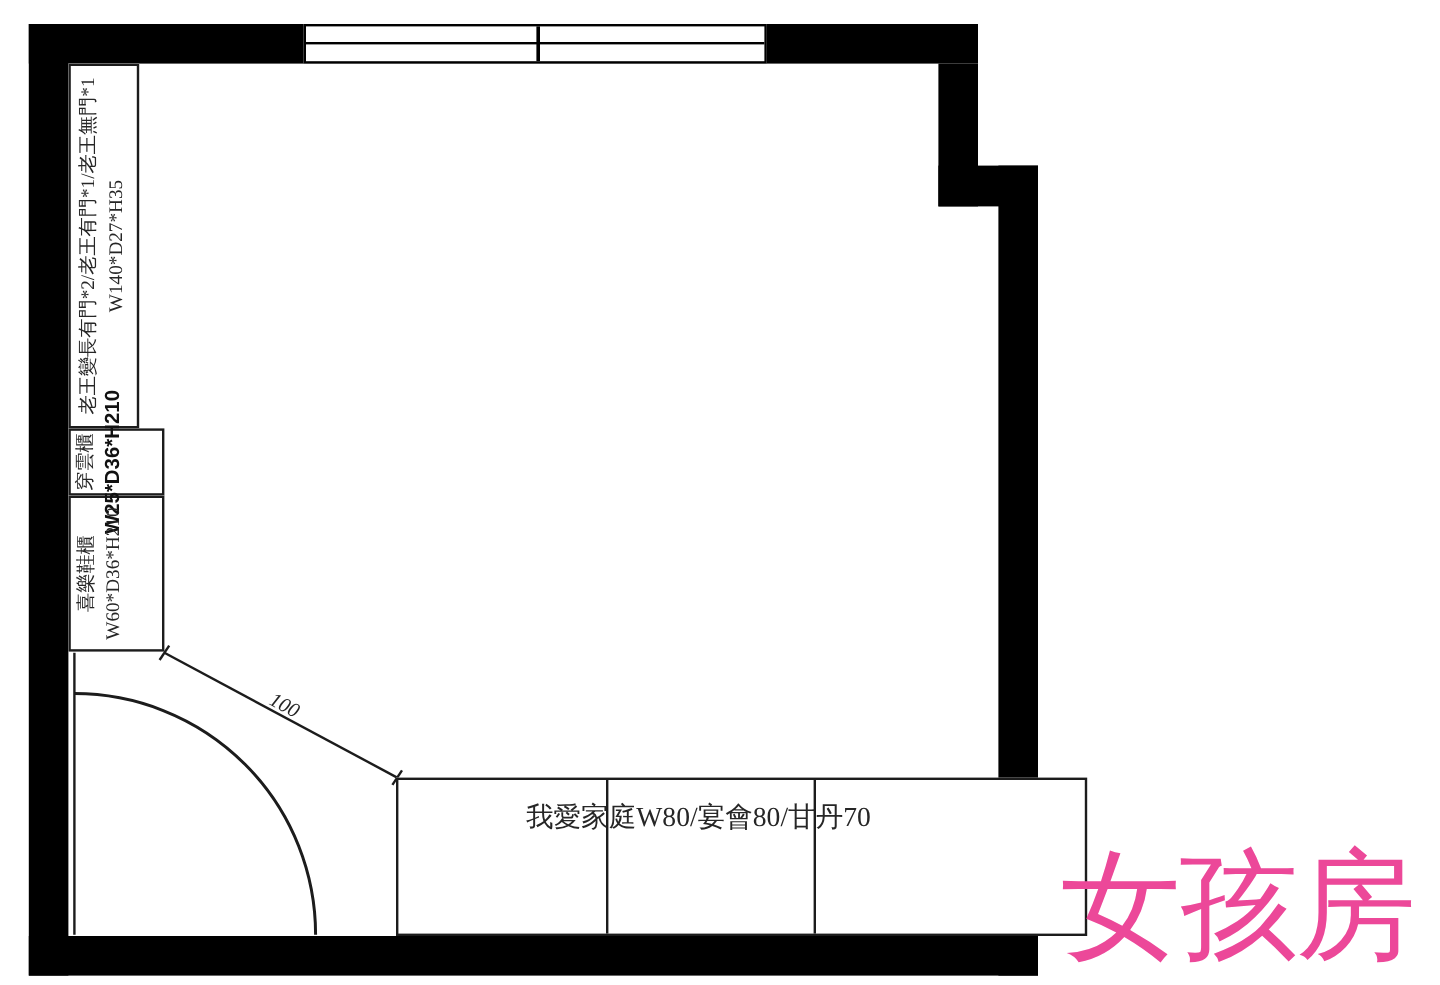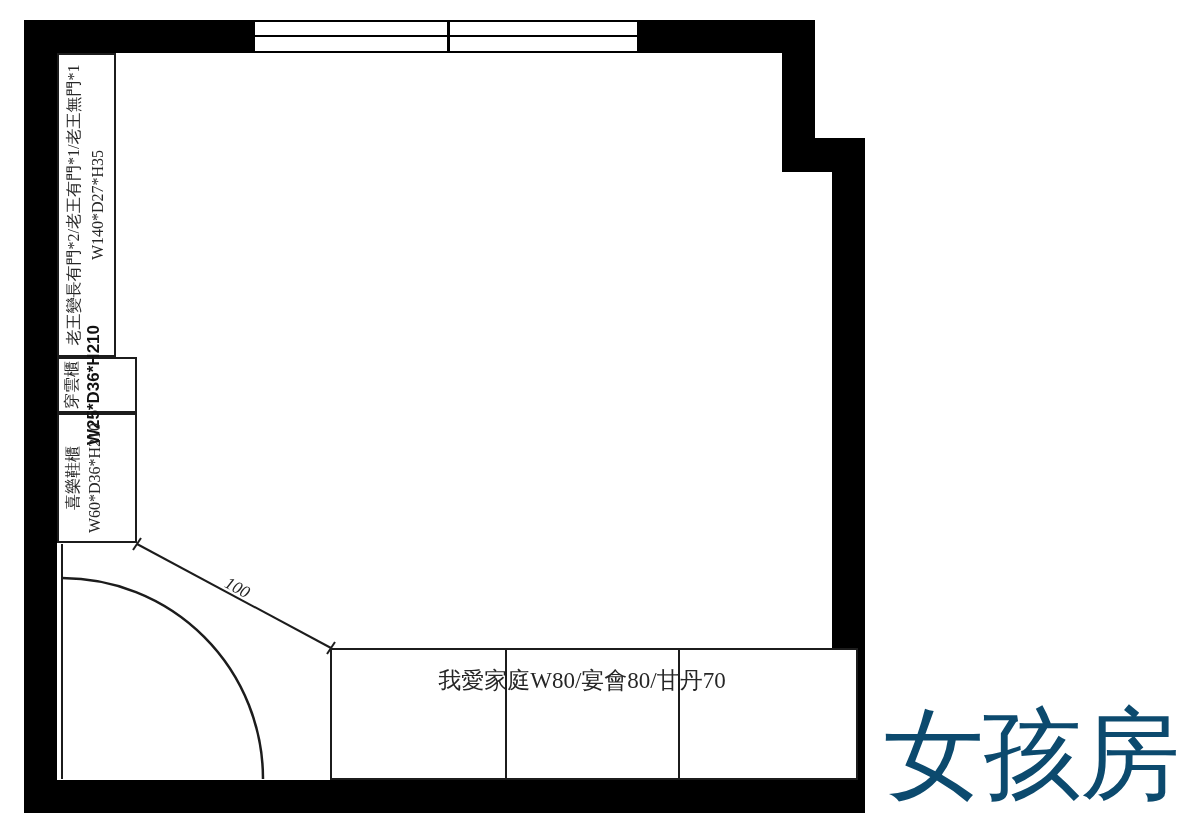--- a/index.html
+++ b/index.html
@@ -43,32 +43,32 @@
   .rot-c{left:-1px;top:456px;width:170px;height:44px;font-size:16px;line-height:22px;}
   
   .overlay{position:absolute;left:0;top:0;width:1200px;height:821px;pointer-events:none;}
   
   .dim-text{
     left:215px;top:578px;width:44px;height:20px;text-align:center;
     font-style:italic;font-size:17px;transform:rotate(28deg);color:var(--text);
   }
   
   .wardrobe{
-    left:330px;top:648px;width:528px;height:132px;
+    left:330px;top:648px;width:576px;height:132px;
     background:var(--background);border:2px solid var(--line);box-sizing:border-box;
   }
   .wardrobe-divider{position:absolute;top:0;bottom:0;width:2px;background:var(--line);}
   .divider-1{left:173px;}
   .divider-2{left:346px;}
   .wardrobe-label{position:absolute;left:90px;top:17px;width:320px;text-align:center;
     font-size:23px;line-height:27px;color:var(--text);}
   
   .room-label{
     left:884px;top:698px;font-size:100px;line-height:1.15;letter-spacing:-2px;
-    color:#0c4a6e;white-space:nowrap;text-align:right;
+    color:#ec4899;white-space:nowrap;text-align:right;
   }
 </style>
 </head>
 <body>
 
 <div class="canvas">
 
   <div class="wall wall-top"></div>
   <div class="wall wall-left"></div>
   <div class="wall wall-bottom"></div>

